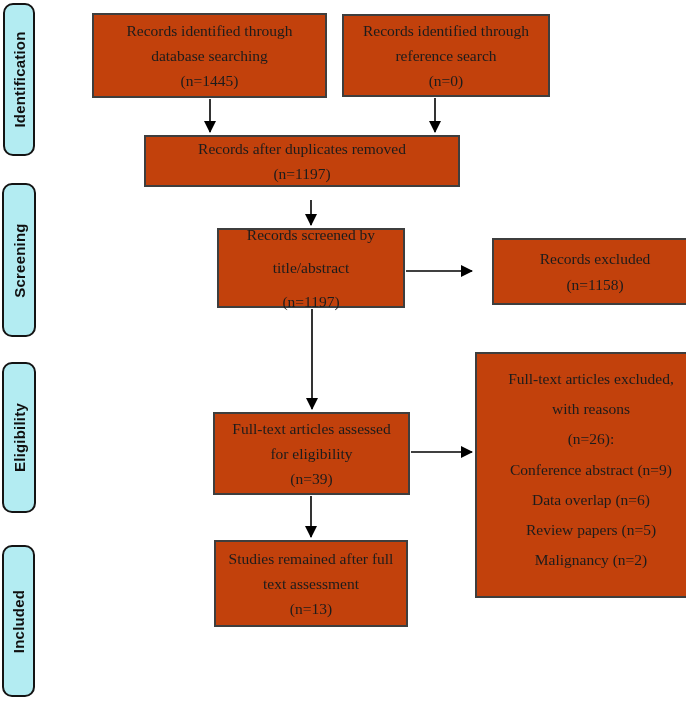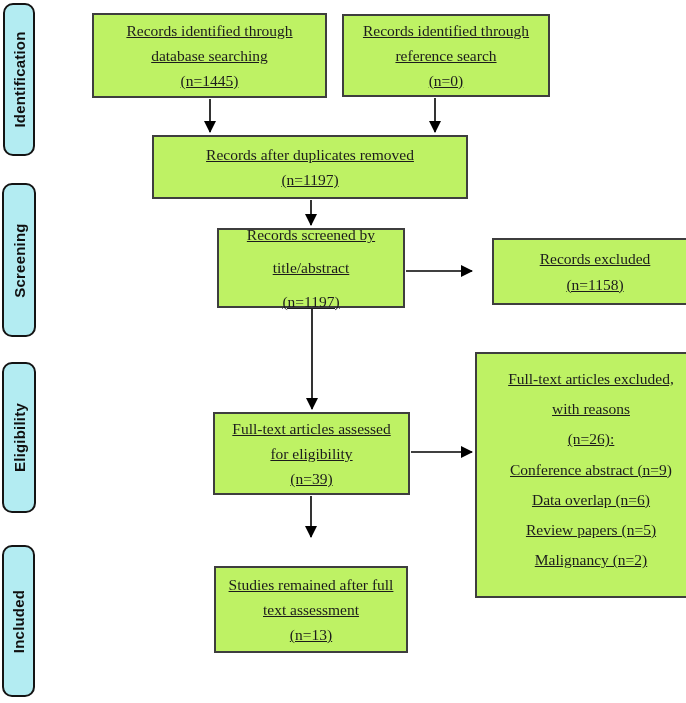--- a/index.html
+++ b/index.html
@@ -32,42 +32,41 @@
   }
   #stage-identification { left: 3px;  top: 3px;   width: 32px; height: 153px; }
   #stage-screening      { left: 2px;  top: 183px; width: 34px; height: 154px; }
   #stage-eligibility    { left: 2px;  top: 362px; width: 34px; height: 151px; }
   #stage-included       { left: 2px;  top: 545px; width: 33px; height: 152px; }
 
   
   .box {
     position: absolute;
     box-sizing: border-box;
-    background: #bef264;
+    background: #c2410c;
     border: 2px solid #3e3e3e;
     display: flex;
     flex-direction: column;
     justify-content: center;
     align-items: center;
     text-align: center;
     font-family: "Liberation Serif", serif;
     font-size: 15.5px;
     line-height: 1.62;
     color: #1c1c1c;
-    text-decoration: underline;
   }
   #box-db      { left: 92px;  top: 13px;  width: 235px; height: 85px; }
   #box-ref     { left: 342px; top: 14px;  width: 208px; height: 83px; }
-  #box-dup     { left: 152px; top: 135px; width: 316px; height: 64px; }
+  #box-dup     { left: 144px; top: 135px; width: 316px; height: 52px; }
   #box-screen  { left: 217px; top: 228px; width: 188px; height: 80px; gap: 8px; }
   #box-excl    { left: 492px; top: 238px; width: 206px; height: 67px; }
   #box-full    { left: 213px; top: 412px; width: 197px; height: 83px; text-align: center; }
   #box-reasons { left: 475px; top: 352px; width: 232px; height: 246px;
                  justify-content: flex-start; padding-top: 10px; line-height: 1.95; }
-  #box-remain  { left: 214px; top: 540px; width: 194px; height: 87px; margin-top: 26px; }
+  #box-remain  { left: 214px; top: 540px; width: 194px; height: 87px; }
 
   .arrows {
     position: absolute;
     left: 0; top: 0;
     width: 686px; height: 703px;
     pointer-events: none;
   }
   .arrows line { stroke: #000000; stroke-width: 1.6; }
 </style>
 </head>

